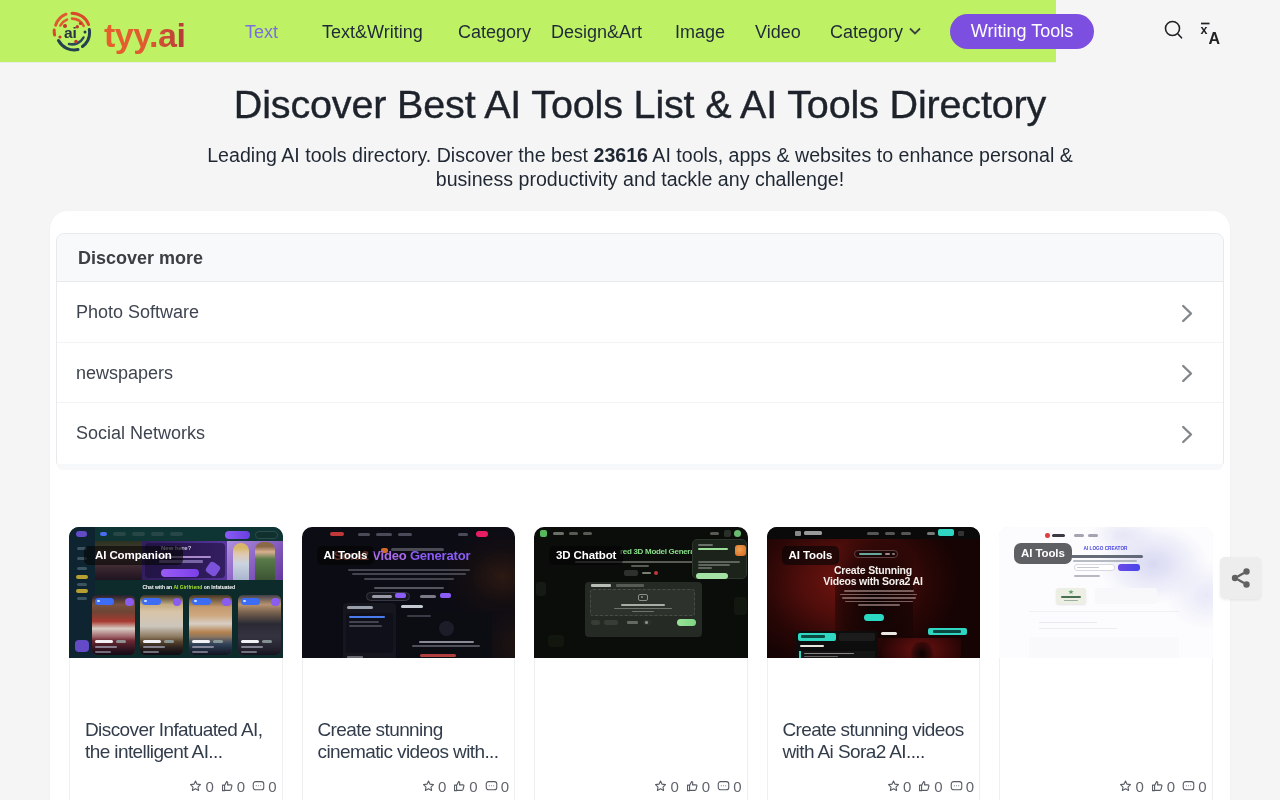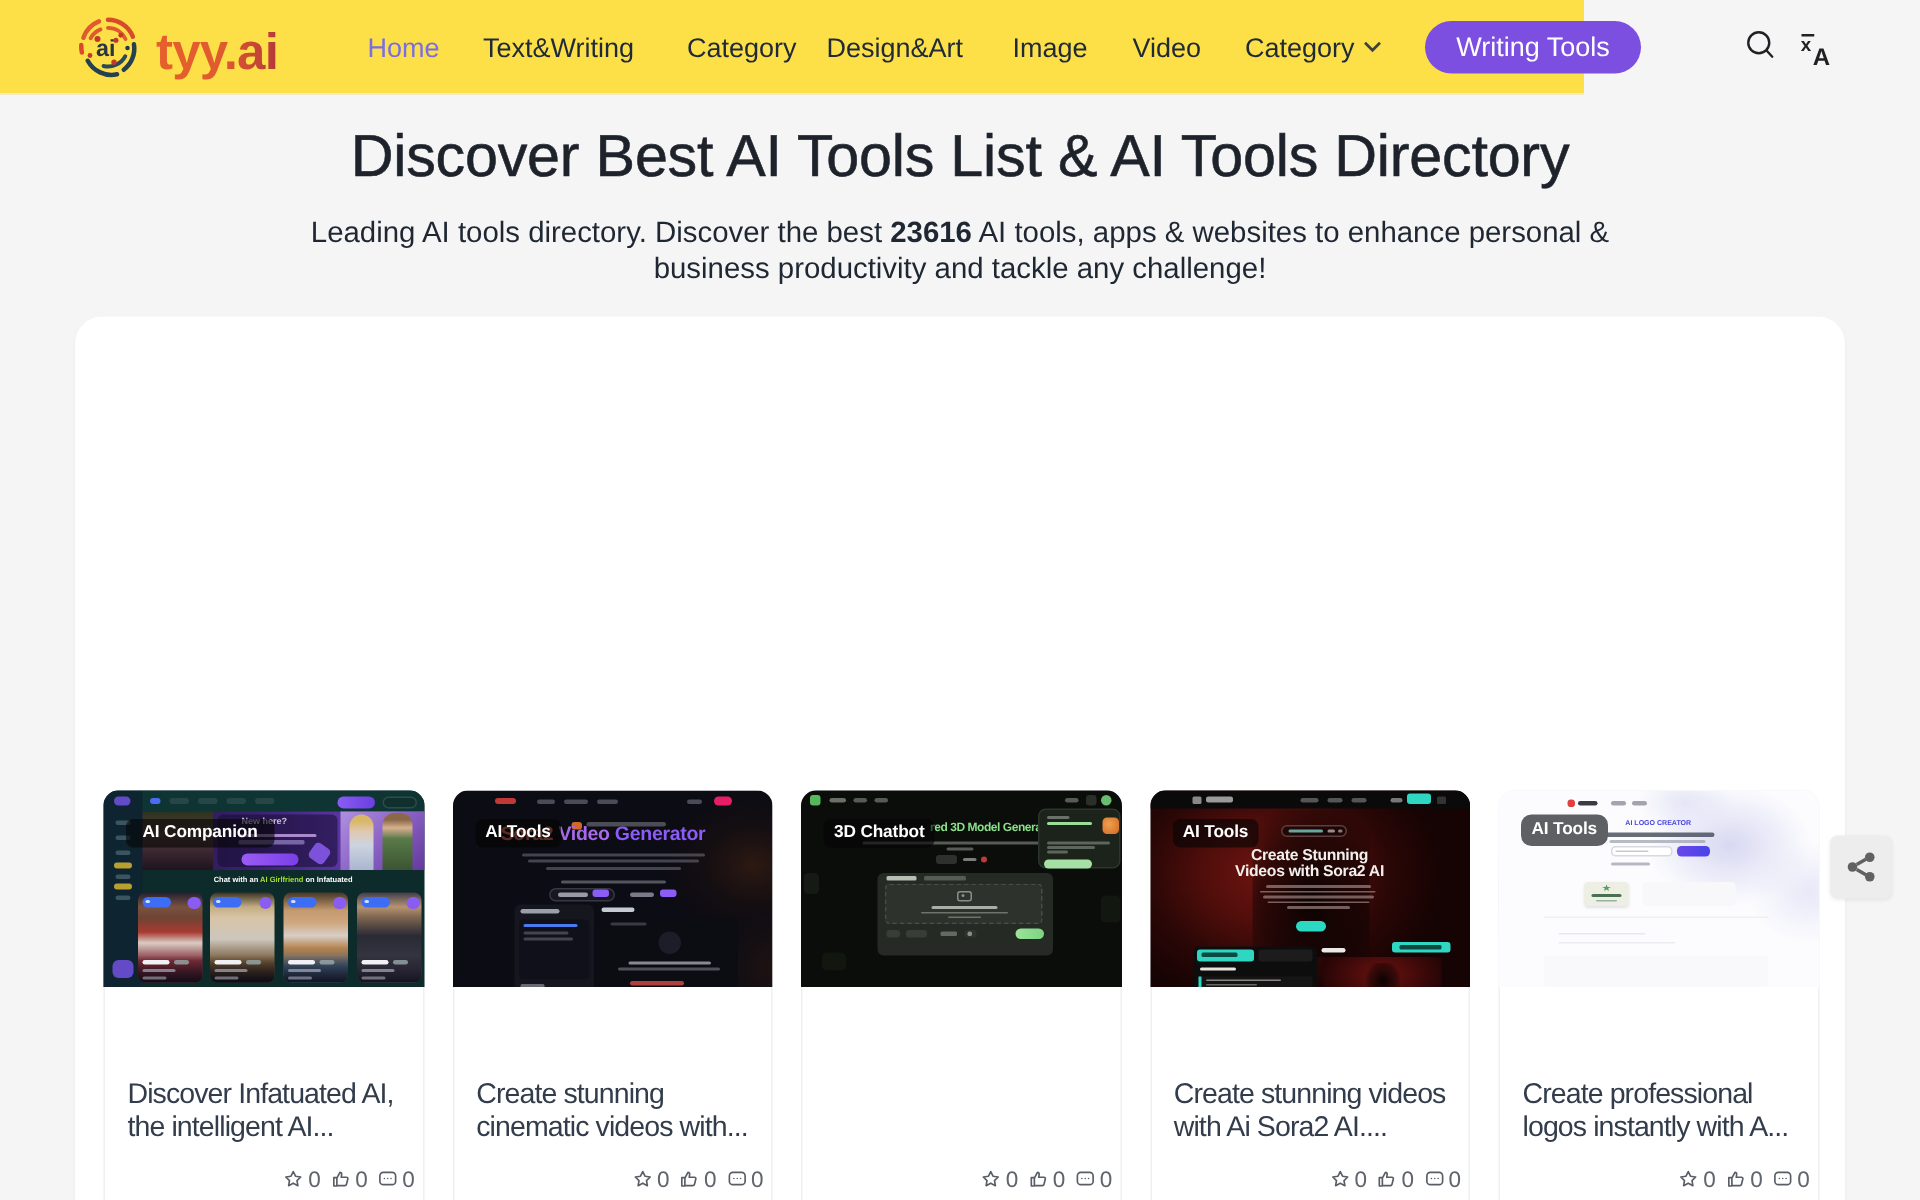--- a/index.html
+++ b/index.html
@@ -1,21 +1,21 @@
 <!DOCTYPE html>
 <html><head>
 <meta charset="utf-8">
 <style>
 * { margin:0; padding:0; box-sizing:border-box; }
 html,body { width:1280px; height:800px; overflow:hidden; }
 body { background:#f5f5f6; font-family:"Liberation Sans", sans-serif; position:relative; }
 .abs { position:absolute; }
 
 
-header { position:absolute; top:0; left:0; width:1056px; height:63px; background:#fde047; border-bottom:1px solid #e9eaec; z-index:10; }
+header { position:absolute; top:0; left:0; width:1056px; height:63px; background:#bef264; border-bottom:1px solid #e9eaec; z-index:10; }
 .wordmark { position:absolute; left:104px; top:15.5px; font-size:34px; font-weight:bold; letter-spacing:-0.5px;
   background:linear-gradient(90deg,#e6602c 0%, #e05a30 55%, #b43a3a 100%);
   -webkit-background-clip:text; background-clip:text; color:transparent; }
 .nav a { position:absolute; top:22px; font-size:18px; color:#1f2937; text-decoration:none; white-space:nowrap; }
 .nav a.active { color:#7a6ee2; }
 .submit { position:absolute; left:950px; top:14px; width:144px; height:35px; background:#7c4fe0; border-radius:18px;
   color:#fff; font-size:18px; text-align:center; line-height:35px; }
 
 
 .hero-title { position:absolute; top:82px; left:0; width:1280px; text-align:center; font-size:39.5px; color:#1e232b; letter-spacing:-0.15px; -webkit-text-stroke:0.4px #1e232b; }
@@ -66,21 +66,21 @@
       <circle cx="28.5" cy="12.5" r="1.6" fill="#c0392b" stroke="none"></circle>
       <circle cx="8" cy="26" r="1.6" fill="#c0392b" stroke="none"></circle>
       <circle cx="24" cy="30.5" r="1.8" fill="#c0392b" stroke="none"></circle>
       <circle cx="33" cy="21" r="1.5" fill="#1e3a4a" stroke="none"></circle>
     </g>
     <text x="12" y="26.5" font-size="15.5" font-weight="bold" fill="#2a3540" font-family="Liberation Sans">ai</text>
     <circle cx="25.3" cy="15.8" r="1.7" fill="#c0392b"></circle>
   </svg>
   <div class="wordmark">tyy.ai</div>
   <div class="nav">
-    <a class="active" style="left:245px;">Home</a>
+    <a class="active" style="left:245px;">Text</a>
     <a style="left:322px;">Text&amp;Writing</a>
     <a style="left:458px;">Category</a>
     <a style="left:551px;">Design&amp;Art</a>
     <a style="left:675px;">Image</a>
     <a style="left:755px;">Video</a>
     <a style="left:830px;">Category</a>
   </div>
   <svg class="abs" style="left:908px; top:26px;" width="14" height="10" viewBox="0 0 14 10">
     <path d="M2 2.5 L7 7.5 L12 2.5" fill="none" stroke="#3c4043" stroke-width="1.8"></path>
   </svg>
@@ -93,20 +93,39 @@
     <path d="M3 3.5 H11.5" stroke="#202124" stroke-width="1.7"></path>
     <text x="2.5" y="14" font-size="12.5" font-weight="bold" fill="#202124" font-family="Liberation Sans">x</text>
     <text x="10.5" y="23.5" font-size="16" font-weight="bold" fill="#202124" font-family="Liberation Sans">A</text>
   </svg>
 </header>
 
 <div class="hero-title">Discover Best AI Tools List &amp; AI Tools Directory</div>
 <div class="hero-sub">Leading AI tools directory. Discover the best <b>23616</b> AI tools, apps &amp; websites to enhance personal &amp;<br>business productivity and tackle any challenge!</div>
 
 <div class="wrapper">
+  <div class="dbox">
+    <div class="dhead">Discover more</div>
+    <div class="drow">Photo Software
+      <svg class="chev" viewBox="0 0 12 19">
+          <path d="M2.2 2 L10 9.5 L2.2 17" fill="none" stroke="#82878c" stroke-width="2.4" stroke-linecap="round" stroke-linejoin="round"></path>
+        </svg>
+    </div>
+    <div class="drow">newspapers
+      <svg class="chev" viewBox="0 0 12 19">
+          <path d="M2.2 2 L10 9.5 L2.2 17" fill="none" stroke="#82878c" stroke-width="2.4" stroke-linecap="round" stroke-linejoin="round"></path>
+        </svg>
+    </div>
+    <div class="drow last">Social Networks
+      <svg class="chev" viewBox="0 0 12 19">
+          <path d="M2.2 2 L10 9.5 L2.2 17" fill="none" stroke="#82878c" stroke-width="2.4" stroke-linecap="round" stroke-linejoin="round"></path>
+        </svg>
+    </div>
+    <div class="dfoot"></div>
+  </div>
 
   <div class="card" style="left:19px;">
     <div class="thumb" id="t1" style="background: rgb(13, 43, 43);">
         <div style="left: 0px; top: 0px; width: 26px; height: 131.5px; background: rgb(14, 37, 49);"></div>
         <div style="left: 7px; top: 4px; width: 11px; height: 6px; background: rgb(109, 79, 216); border-radius: 3px; opacity: 0.9;"></div>
         <div style="left: 8px; top: 20px; width: 10px; height: 3px; background: rgb(58, 85, 96); border-radius: 2px;"></div>
         <div style="left: 8px; top: 30px; width: 10px; height: 3px; background: rgb(58, 85, 96); border-radius: 2px;"></div>
         <div style="left: 8px; top: 40px; width: 10px; height: 3px; background: rgb(58, 85, 96); border-radius: 2px;"></div>
         <div style="left: 7px; top: 48px; width: 12px; height: 4px; background: rgb(184, 160, 48); border-radius: 2px;"></div>
         <div style="left: 8px; top: 56px; width: 10px; height: 3px; background: rgb(58, 85, 96); border-radius: 2px;"></div>
@@ -392,21 +411,20 @@
           <div style="left: 5px; top: 8px; width: 20px; height: 2.2px; background: rgb(74, 112, 82); border-radius: 1px;"></div>
           <div style="left: 8px; top: 11.8px; width: 14px; height: 1.5px; background: rgb(154, 176, 160); border-radius: 1px;"></div>
         </div>
         <div style="left: 96px; top: 61.5px; width: 62px; height: 16px; background: rgb(248, 248, 251); border-radius: 3px;"></div>
         <div style="left: 30px; top: 84.5px; width: 150px; height: 1.2px; background: rgb(239, 239, 244);"></div>
         <div style="left: 40px; top: 95px; width: 58px; height: 1.8px; background: rgb(232, 232, 238); border-radius: 1px;"></div>
         <div style="left: 40px; top: 101px; width: 78px; height: 1.8px; background: rgb(235, 235, 240); border-radius: 1px;"></div>
         <div style="left: 30px; top: 110px; width: 150px; height: 21px; background: rgb(249, 249, 252); border-radius: 3px;"></div>
       </div>
     <div class="badge" style="background:#5f6063; border-radius:7px; top:15.5px; line-height:21px;">AI Tools</div>
-    <div class="desc">Create professional<br>logos instantly with A...</div>
     <div class="rates">
 <svg width="15" height="14" viewBox="0 0 24 24" fill="none" stroke="#585d66" stroke-width="1.9" stroke-linejoin="round">
           <path d="M12 3.5l2.6 5.3 5.9.9-4.2 4.1 1 5.8-5.3-2.8-5.3 2.8 1-5.8-4.2-4.1 5.9-.9z"></path>
         </svg>
         <span class="n">0</span>
 <svg width="15" height="14" viewBox="0 0 24 24" fill="none" stroke="#585d66" stroke-width="1.9" stroke-linejoin="round">
           <path d="M7 10.5v9.5h-3.5v-9.5zM7 11l3.5-6.5c1 0 2 .8 2 2l-.5 3.5h6c1 0 1.8 1 1.5 2l-1.5 6c-.2.9-1 1.5-1.9 1.5H7z"></path>
         </svg>
         <span class="n">0</span>
 <svg width="15" height="14" viewBox="0 0 24 24" fill="none" stroke="#585d66" stroke-width="1.9" stroke-linejoin="round">

